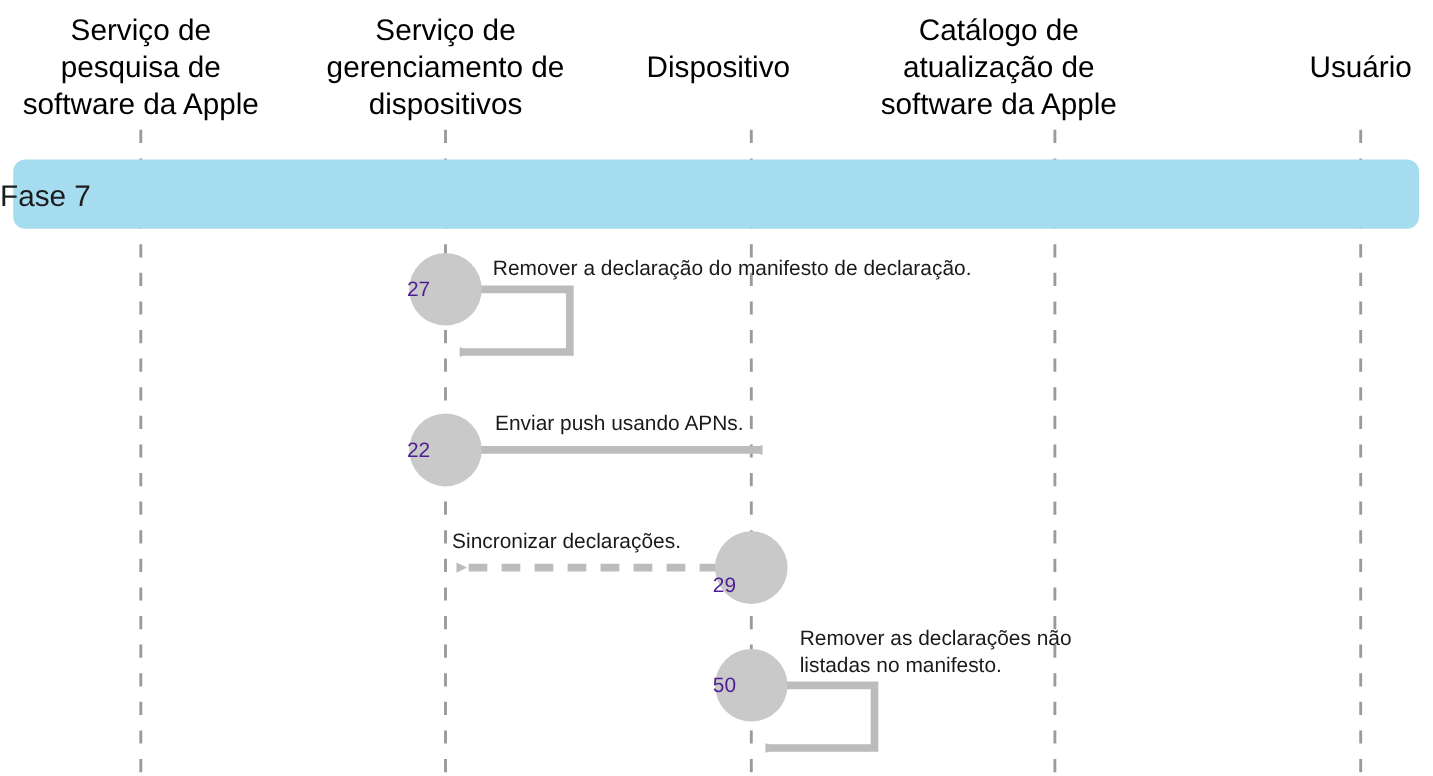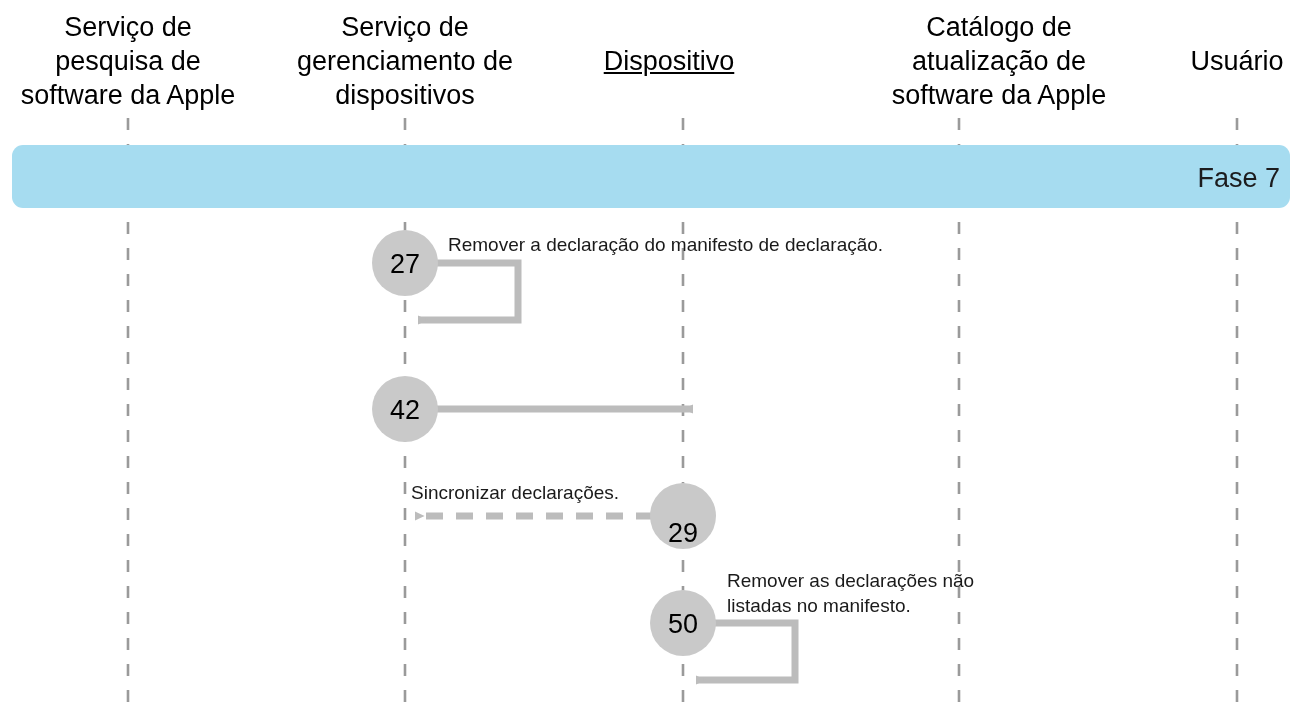--- a/index.html
+++ b/index.html
@@ -41,36 +41,36 @@
     font-size: 27px;
     line-height: 34px;
     color: #000000;
     white-space: pre-line;
     transform: translateX(-50%);
   }
   .phase-label {
     position: absolute;
     width: 1280px;
     left: 0;
-    text-align: right;
+    text-align: left;
     font-size: 27px;
     color: #1c1c1e;
   }
   .msg-label {
     position: absolute;
     font-size: 19px;
     line-height: 25px;
     color: #1a1a1a;
     white-space: pre-line;
   }
   .step-num {
     position: absolute;
-    text-align: center;
-    font-size: 27px;
-    color: #000000;
+    text-align: left;
+    font-size: 19px;
+    color: #4c1d95;
     transform: translate(-50%, -50%);
     width: 70px;
   }
 </style>
 </head>
 <body>
 
 <div id="diagram-root">
 
   <svg class="layer" viewBox="0 0 1303 705">
@@ -106,32 +106,33 @@
     <circle cx="683" cy="623" r="33" fill="#c9c9c9"></circle>
   </svg>
 
   <div class="headers-layer">
     <div class="lane-header" style="left:128px; top:10px; width:260px;">Serviço de
 pesquisa de
 software da Apple</div>
     <div class="lane-header" style="left:405px; top:10px; width:280px;">Serviço de
 gerenciamento de
 dispositivos</div>
-    <div class="lane-header" style="left:669px; top:44px; width:230px;text-decoration:underline;">Dispositivo</div>
-    <div class="lane-header" style="left:999px; top:10px; width:280px;">Catálogo de
+    <div class="lane-header" style="left:653px; top:44px; width:230px;">Dispositivo</div>
+    <div class="lane-header" style="left:908px; top:10px; width:280px;">Catálogo de
 atualização de
 software da Apple</div>
     <div class="lane-header" style="left:1237px; top:44px; width:160px;">Usuário</div>
   </div>
 
   <div class="phase-label" style="top:163px;">Fase 7</div>
 
   <div class="step-num" style="left:405px; top:264px;">27</div>
-  <div class="step-num" style="left:405px; top:410px;">42</div>
+  <div class="step-num" style="left:405px; top:410px;">22</div>
   <div class="step-num" style="left:683px; top:533px;">29</div>
   <div class="step-num" style="left:683px; top:624px;">50</div>
 
   <div class="msg-label" style="left:448px; top:232px;">Remover a declaração do manifesto de declaração.</div>
+  <div class="msg-label" style="left:450px; top:373px;">Enviar push usando APNs.</div>
   <div class="msg-label" style="left:411px; top:480px;">Sincronizar declarações.</div>
   <div class="msg-label" style="left:727px; top:568px;">Remover as declarações não
 listadas no manifesto.</div>
 
 </div>
 
 </body></html>

